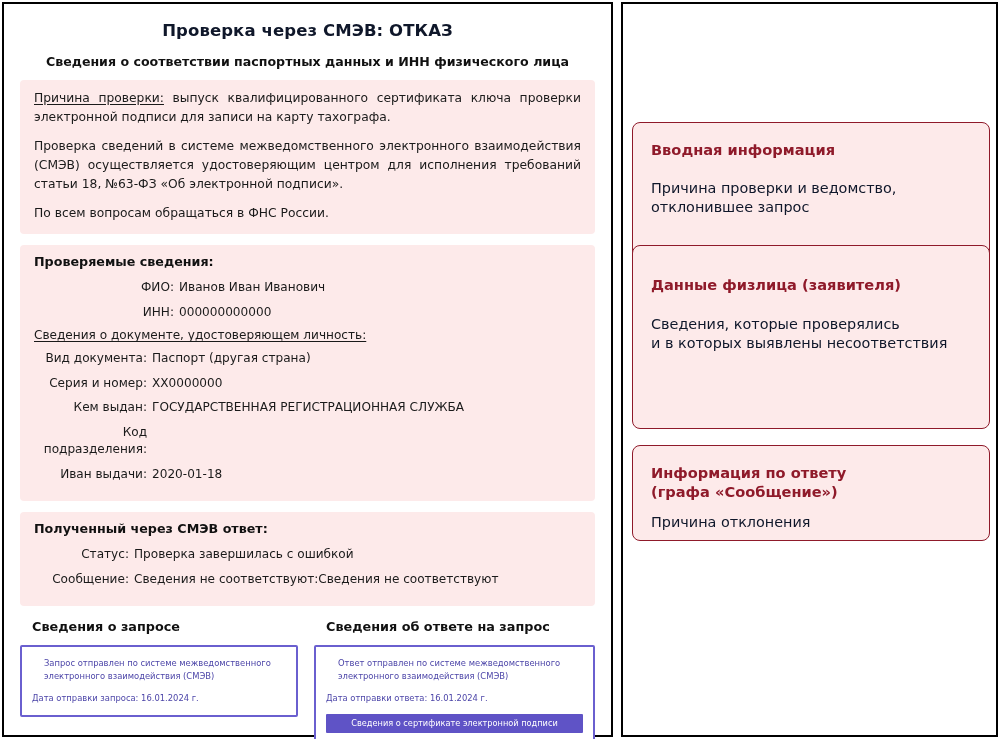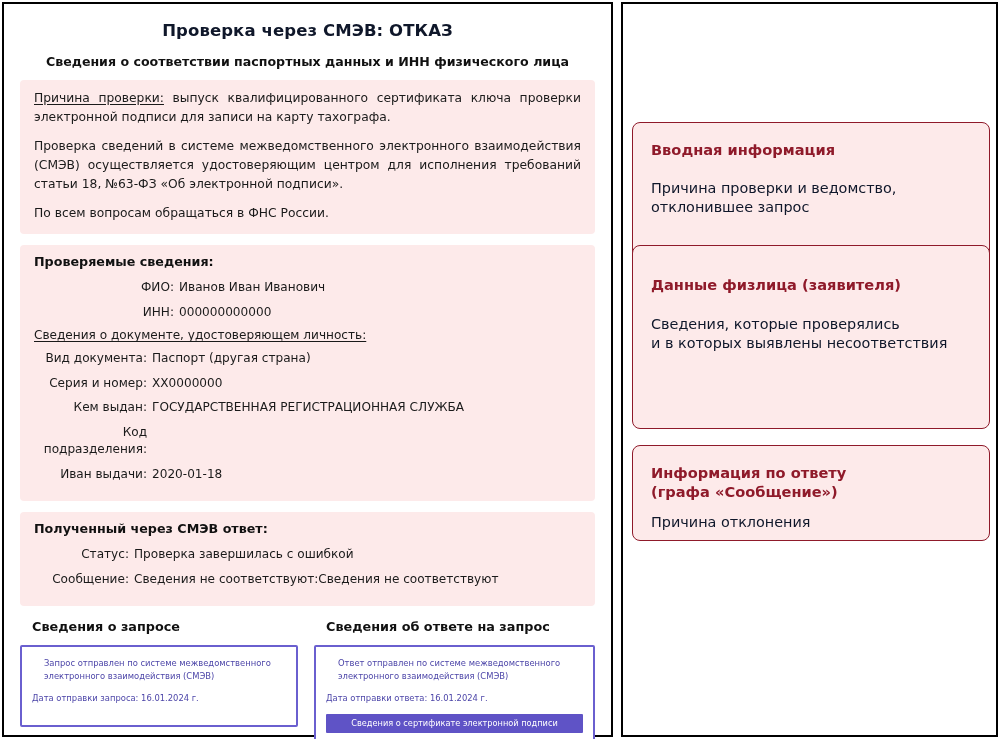--- a/index.html
+++ b/index.html
@@ -152,21 +152,21 @@
   .info-box {
     border: 2px solid #6a5fcf;
     border-radius: 2px;
     padding: 10px 10px 11px 10px;
     box-sizing: border-box;
     color: #4c45a8;
     font-size: 8.4px;
     line-height: 1.55;
     background: #ffffff;
   }
-  .info-box.req { height: 82px; }
+  .info-box.req { height: 72px; }
   .info-box.resp-box { height: 155px; padding-bottom: 8px; }
 
   .ib-para {
     margin: 0 0 9px 0;
     padding-left: 12px;
   }
   .ib-date {
     margin: 0 0 9px 0;
   }
 

